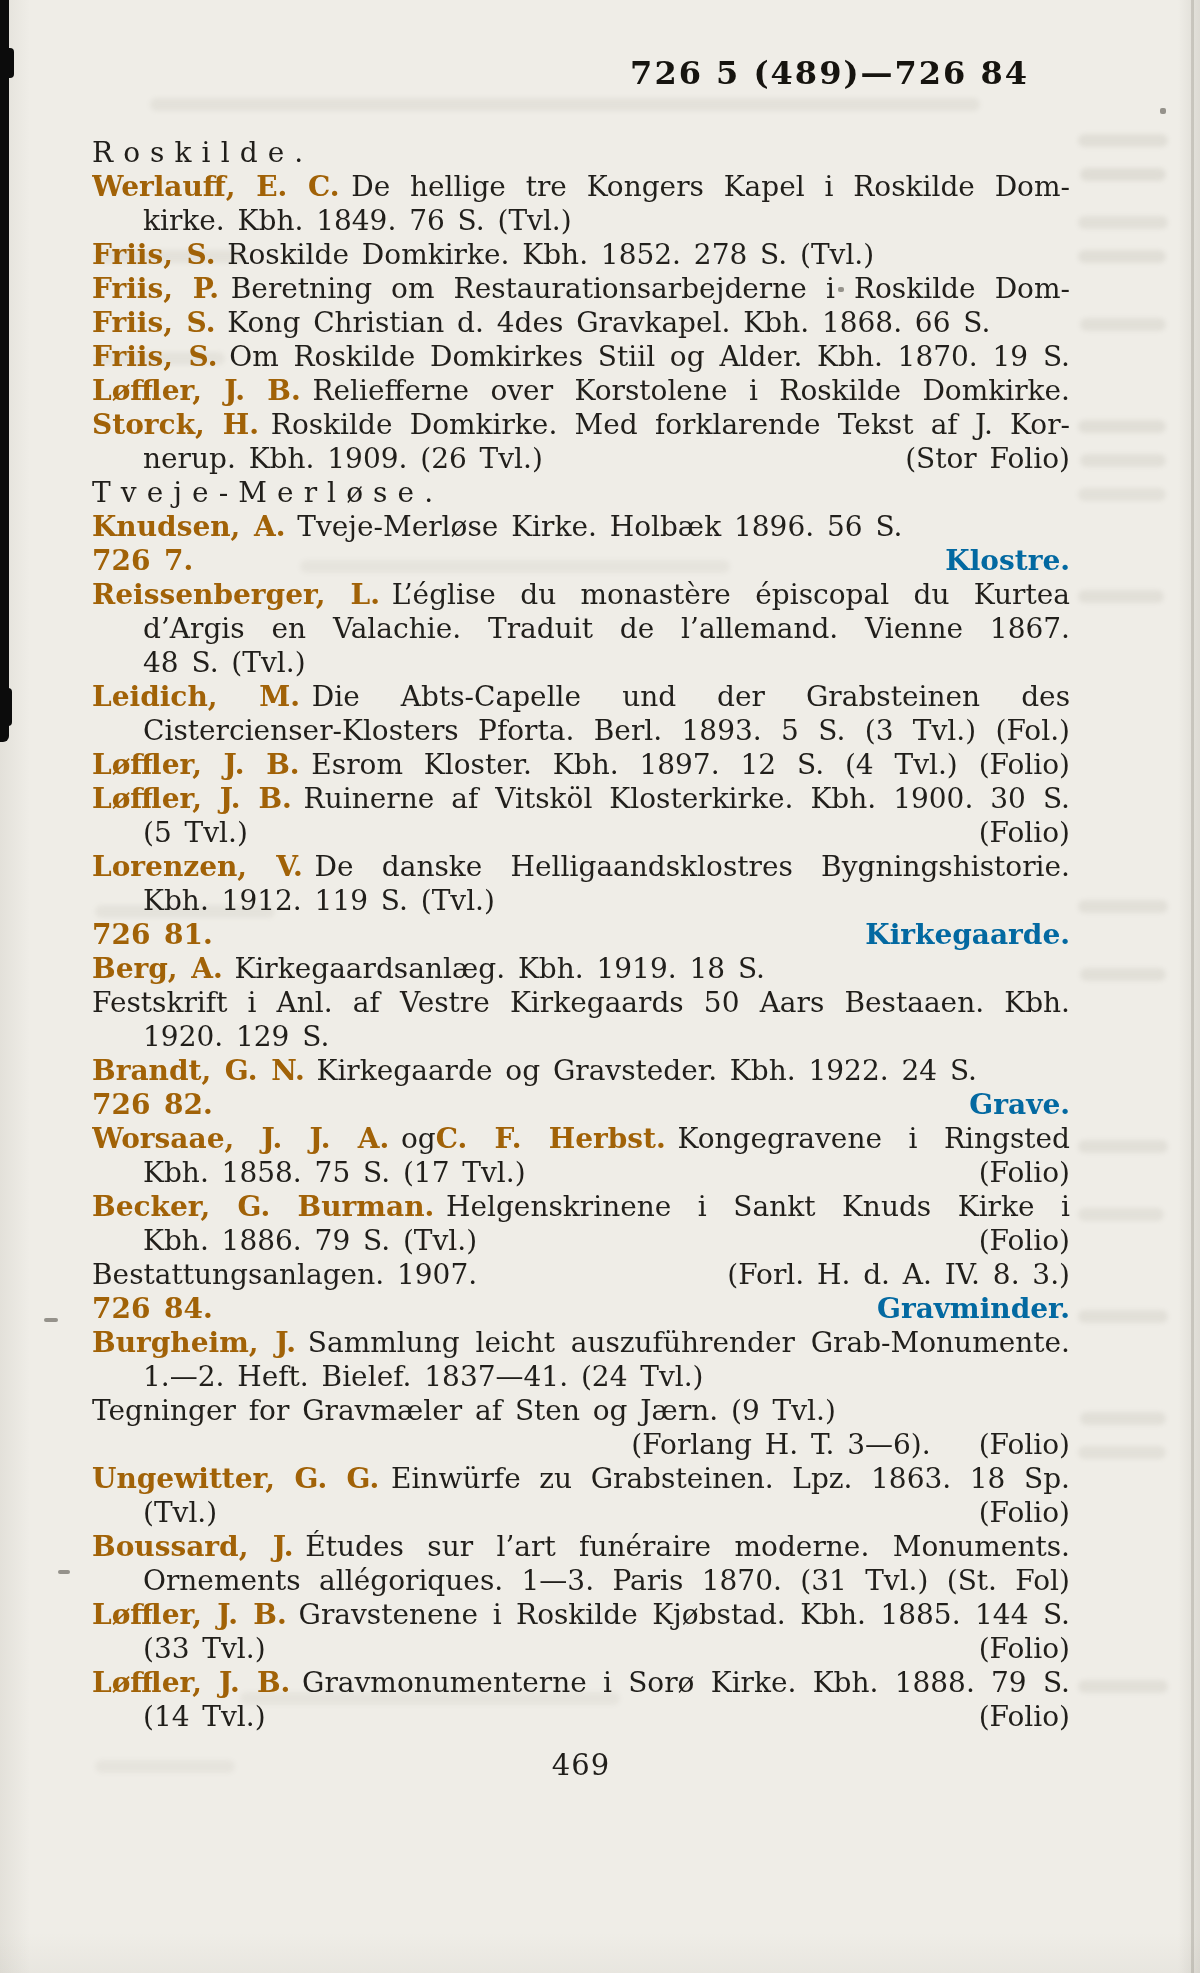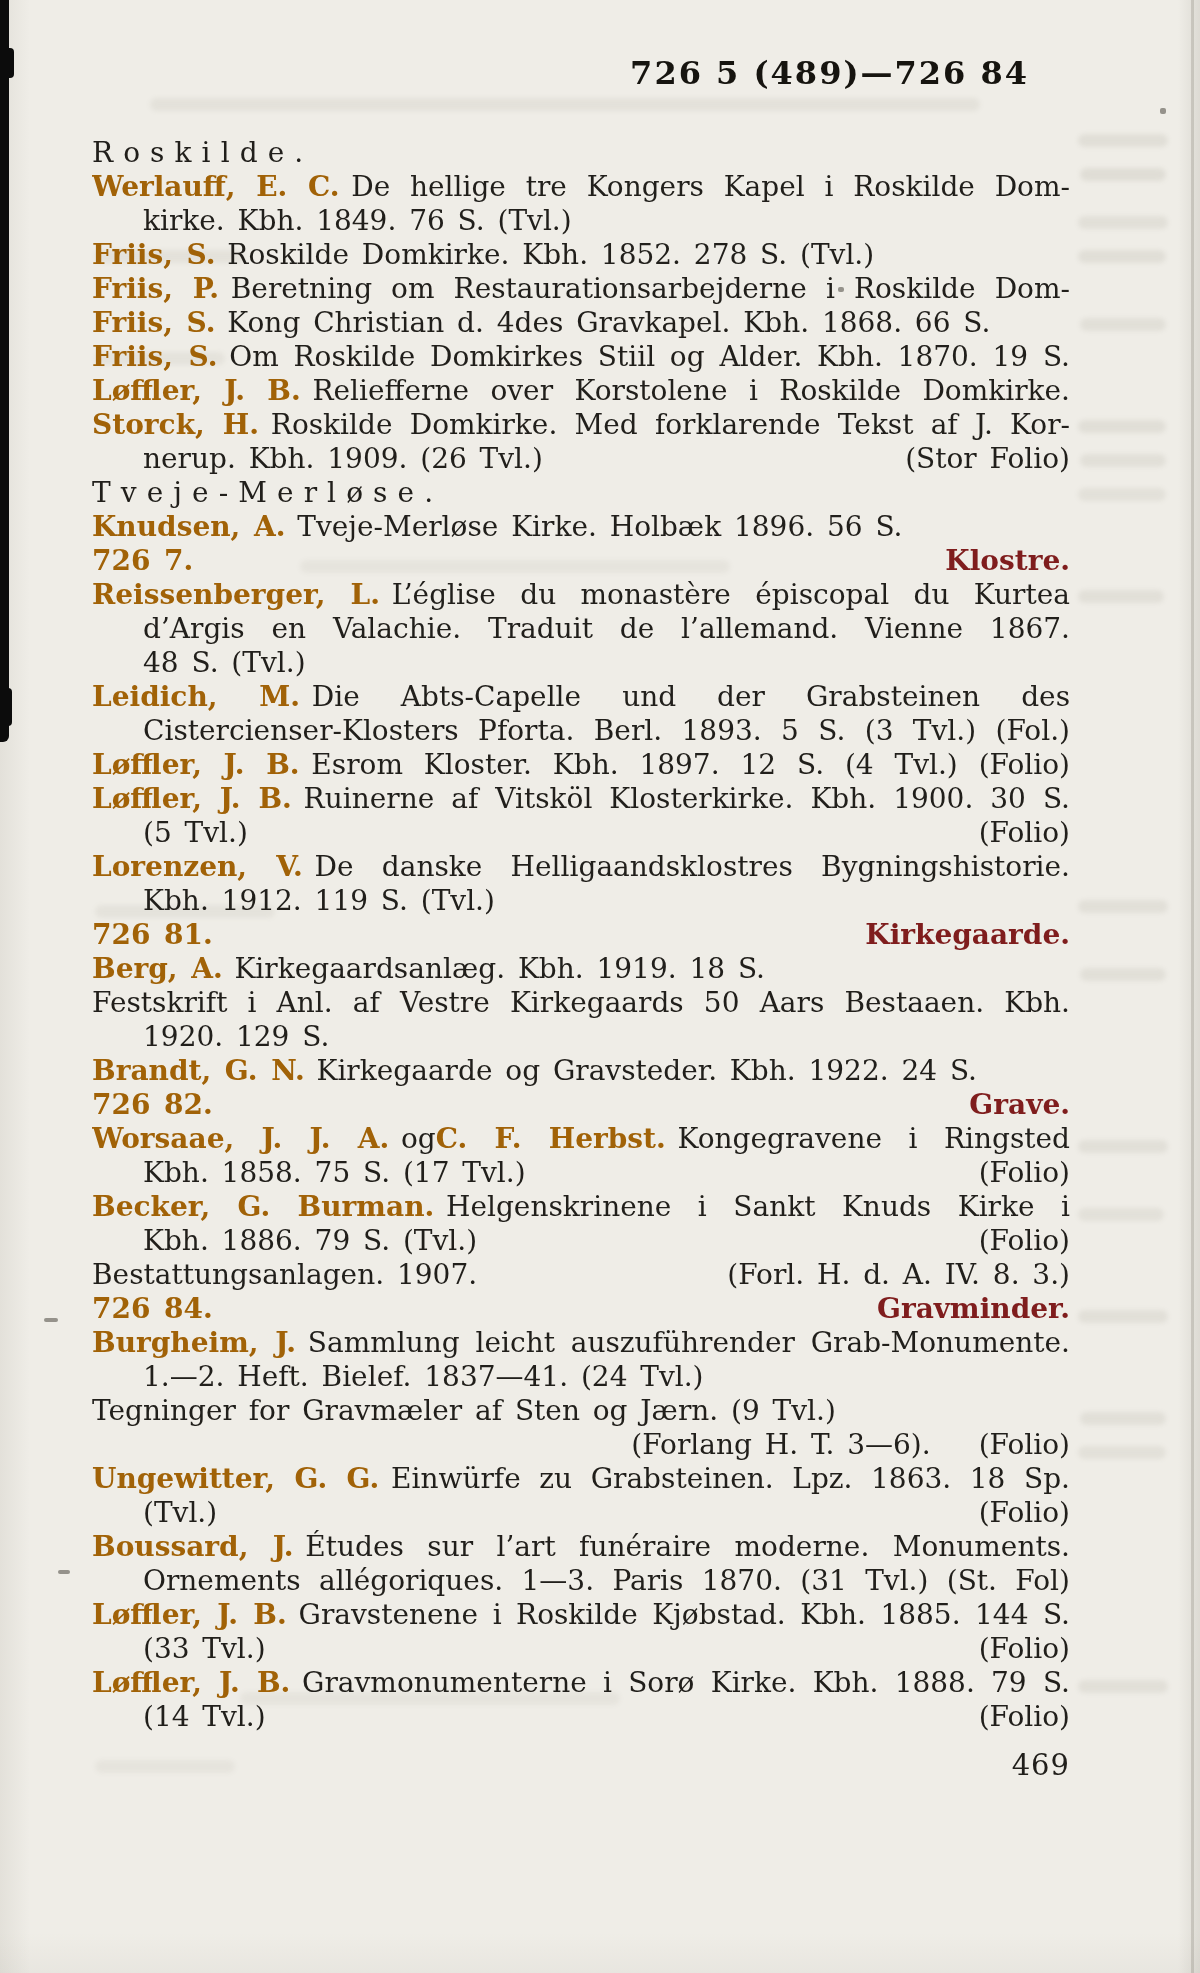--- a/index.html
+++ b/index.html
@@ -49,23 +49,23 @@
     word-spacing:.14em;white-space:nowrap;overflow:hidden;
   }
   .ln.j{white-space:normal;text-align:justify;text-align-last:justify;}
   .ln.ind{padding-left:51px;}
   .ln.row{display:flex;justify-content:space-between;}
   .ln.rr{display:flex;justify-content:flex-end;}
   .ln.rr .lt{margin-right:48px;}
   .ln.r{text-align:left;}
   .ln.sp{letter-spacing:.36em;}
   .lt b{margin-right:.42em;font-weight:bold;color:#a16207;}
-  .nm{font-weight:bold;color:#7f1d1d;}
+  .nm{font-weight:bold;color:#0369a1;}
   .pagenum{
-    margin-top:14px;text-align:right;font-size:29px;line-height:34px;
+    margin-top:14px;text-align:center;font-size:29px;line-height:34px;
     letter-spacing:1px;
   }
   
   .streak{
     position:absolute;height:13px;border-radius:7px;
     background:#837f6e;filter:blur(2.5px);pointer-events:none;
   }
   .speck{
     position:absolute;background:#4a473f;border-radius:2px;
     opacity:.55;pointer-events:none;

